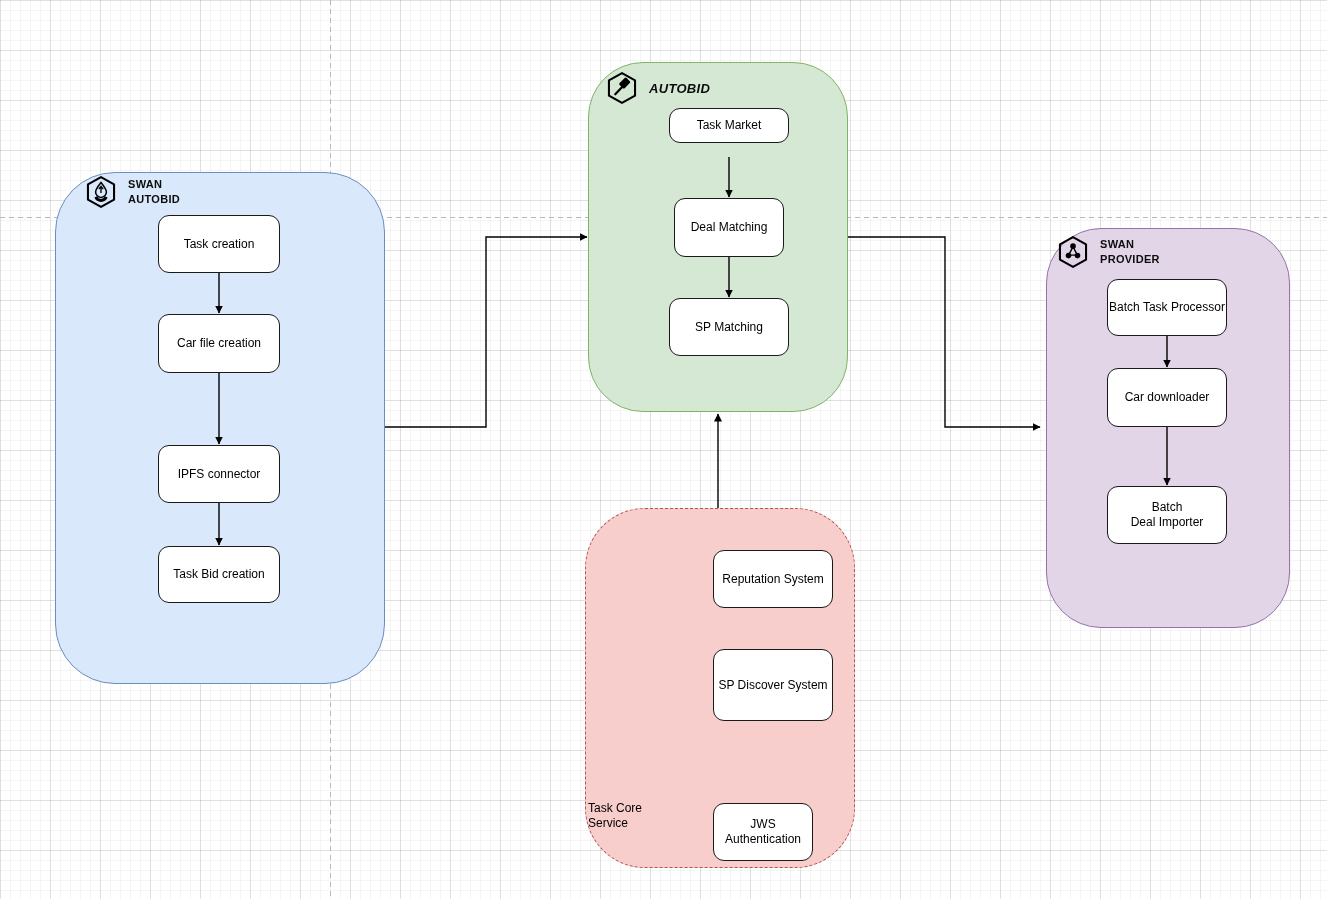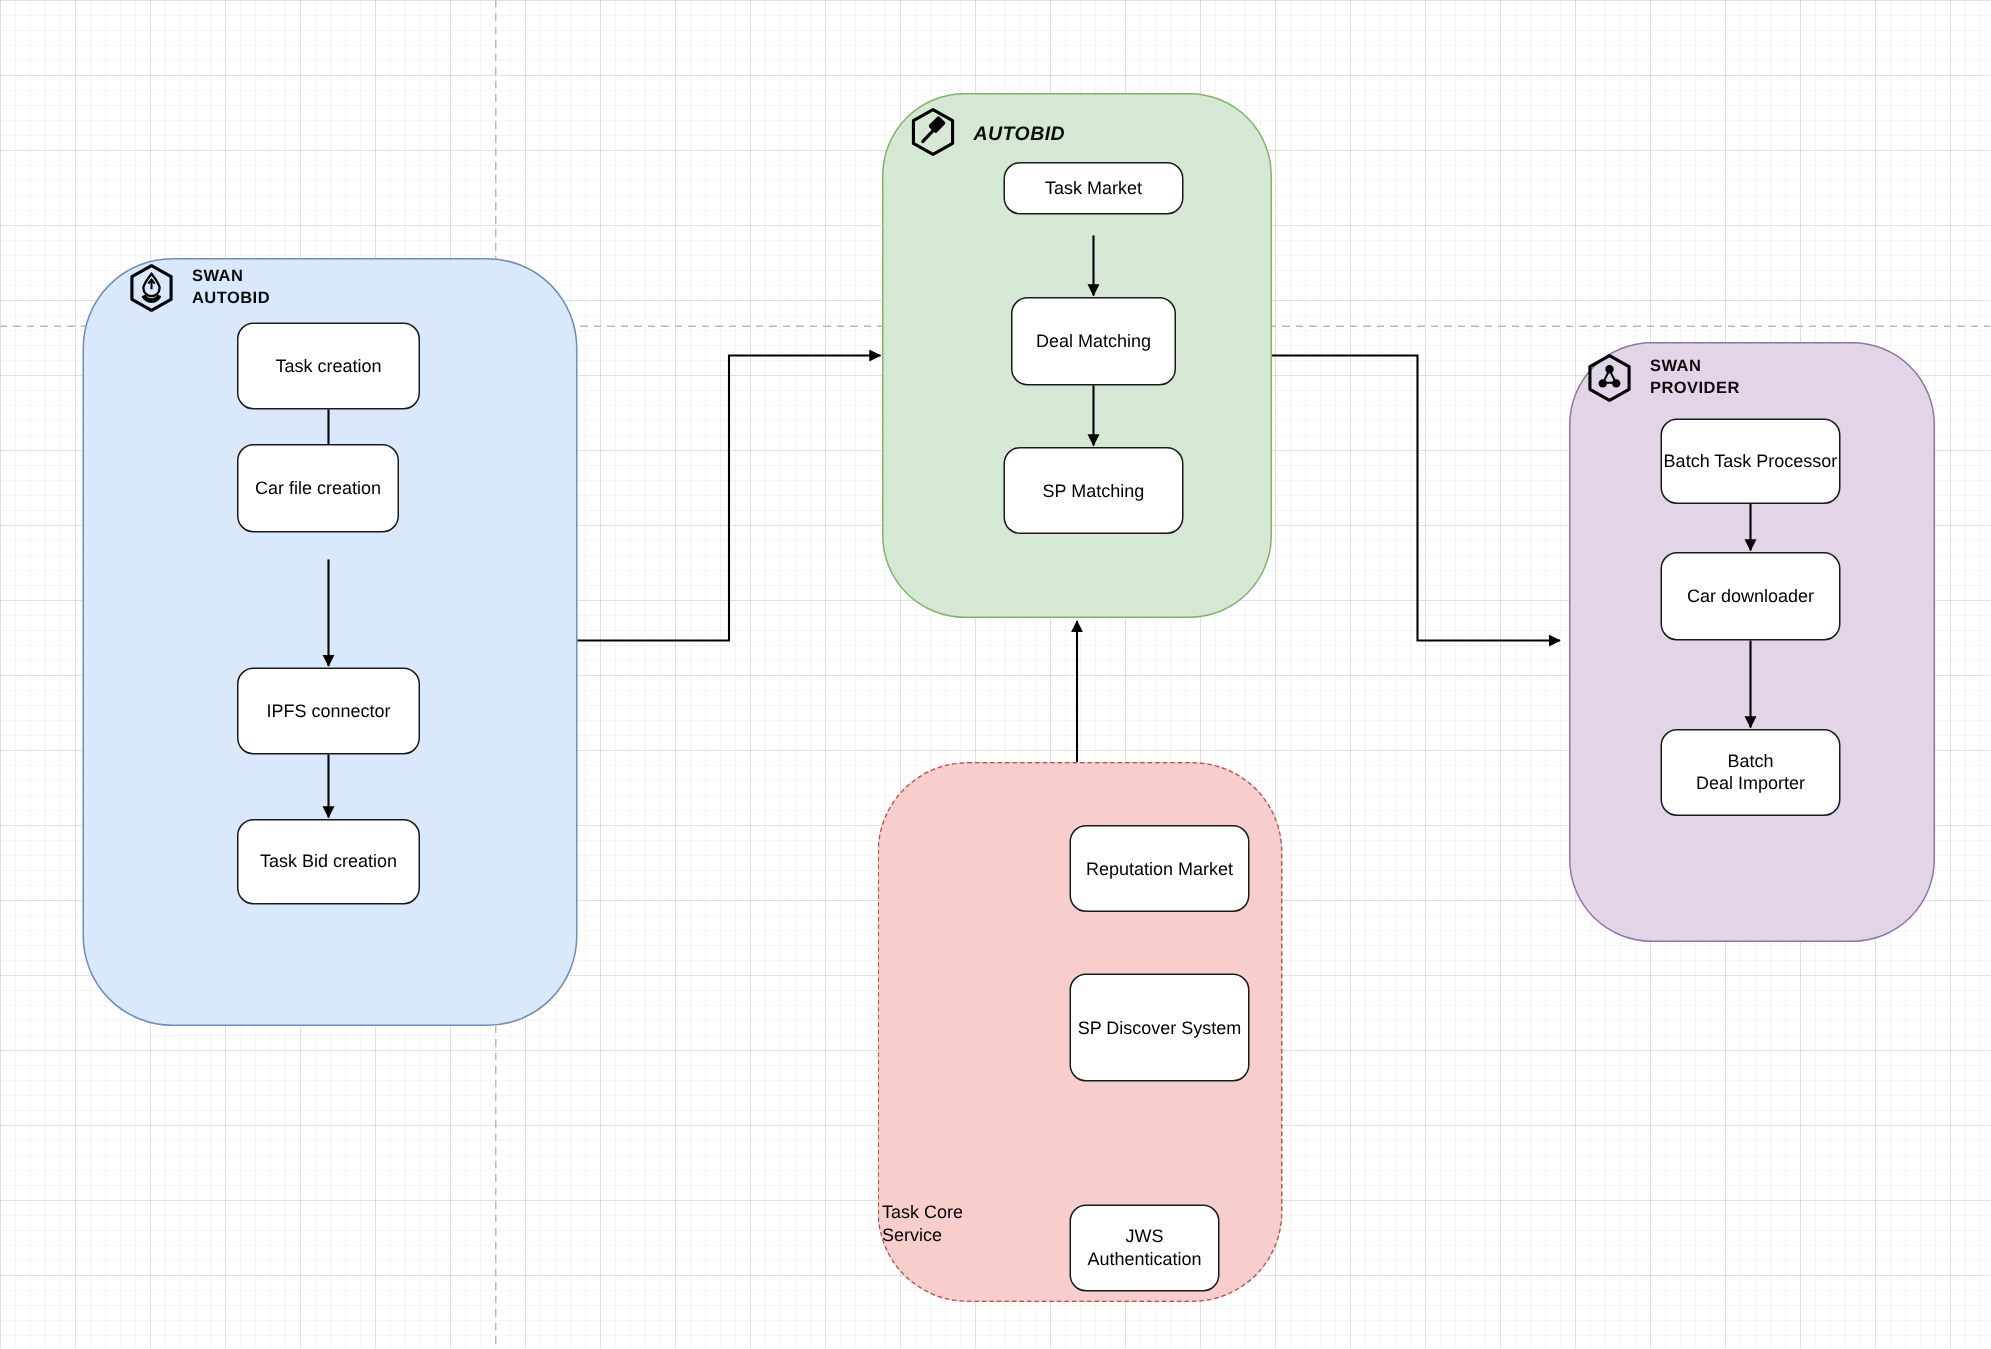--- a/index.html
+++ b/index.html
@@ -97,21 +97,21 @@
     </svg>
     <div class="group-title">
       <span>SWAN</span>
       <span>PROVIDER</span>
     </div>
   </div>
 
   <div class="node" style="left:158px;top:215px;width:122px;height:58px">
     <span>Task creation</span>
   </div>
-  <div class="node" style="left:158px;top:296px;width:108px;height:59px">
+  <div class="node" style="left:158px;top:314px;width:122px;height:59px">
     <span>Car file creation</span>
   </div>
   <div class="node" style="left:158px;top:445px;width:122px;height:58px">
     <span>IPFS connector</span>
   </div>
   <div class="node" style="left:158px;top:546px;width:122px;height:57px">
     <span>Task Bid creation</span>
   </div>
 
   <div class="node" style="left:669px;top:108px;width:120px;height:35px">
@@ -129,21 +129,21 @@
   </div>
   <div class="node" style="left:1107px;top:486px;width:120px;height:58px">
     <span>Batch</span>
     <span>Deal Importer</span>
   </div>
   <div class="node" style="left:1107px;top:368px;width:120px;height:59px">
     <span>Car downloader</span>
   </div>
 
   <div class="node" style="left:713px;top:550px;width:120px;height:58px">
-    <span>Reputation Market</span>
+    <span>Reputation System</span>
   </div>
   <div class="node" style="left:713px;top:649px;width:120px;height:72px">
     <span>SP Discover System</span>
   </div>
   <div class="node" style="left:713px;top:803px;width:100px;height:58px">
     <span>JWS Authentication</span>
   </div>
 
   <div class="core-label">
     <span>Task Core</span>

